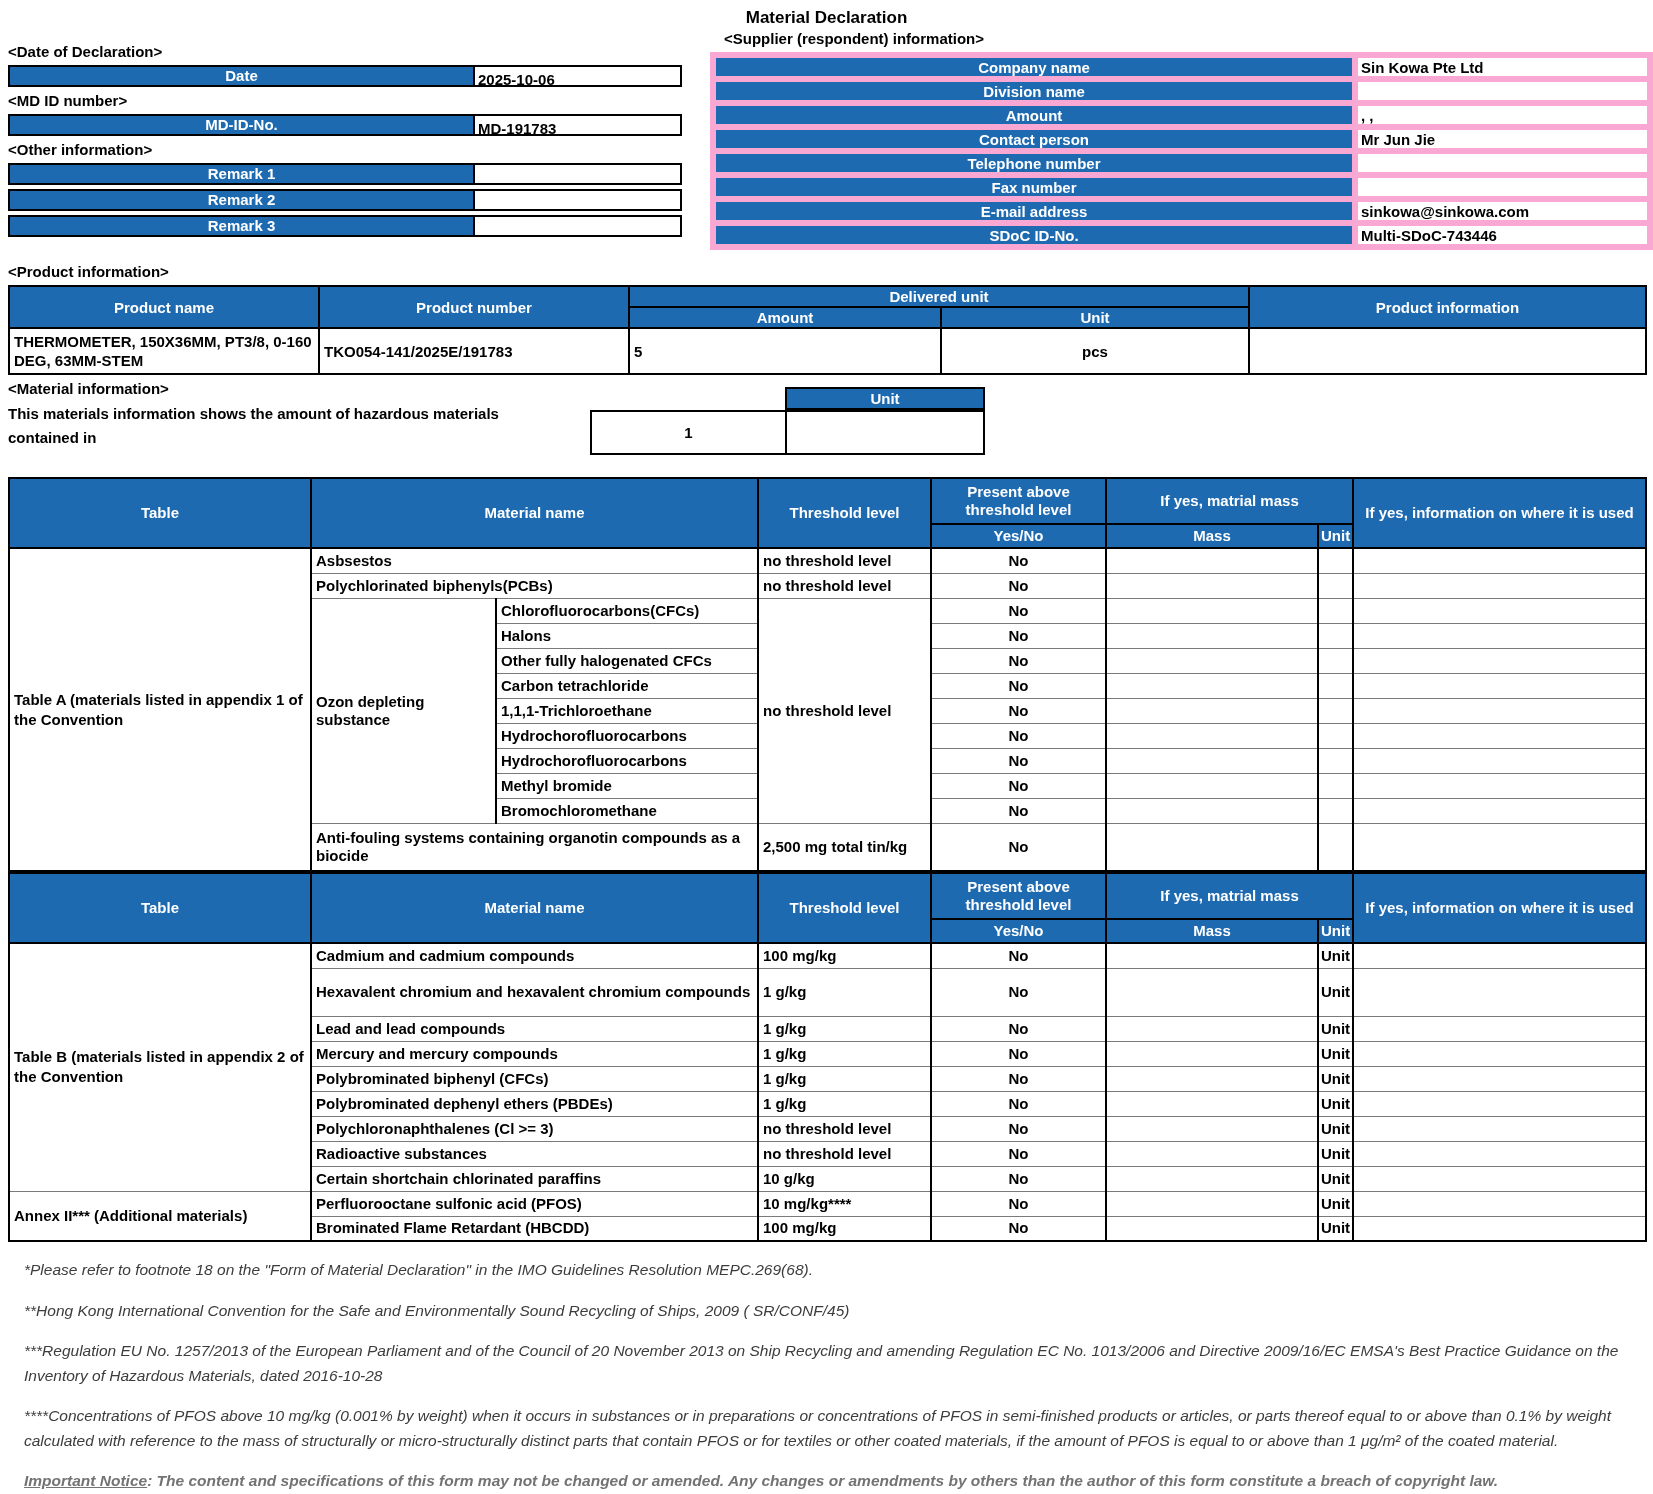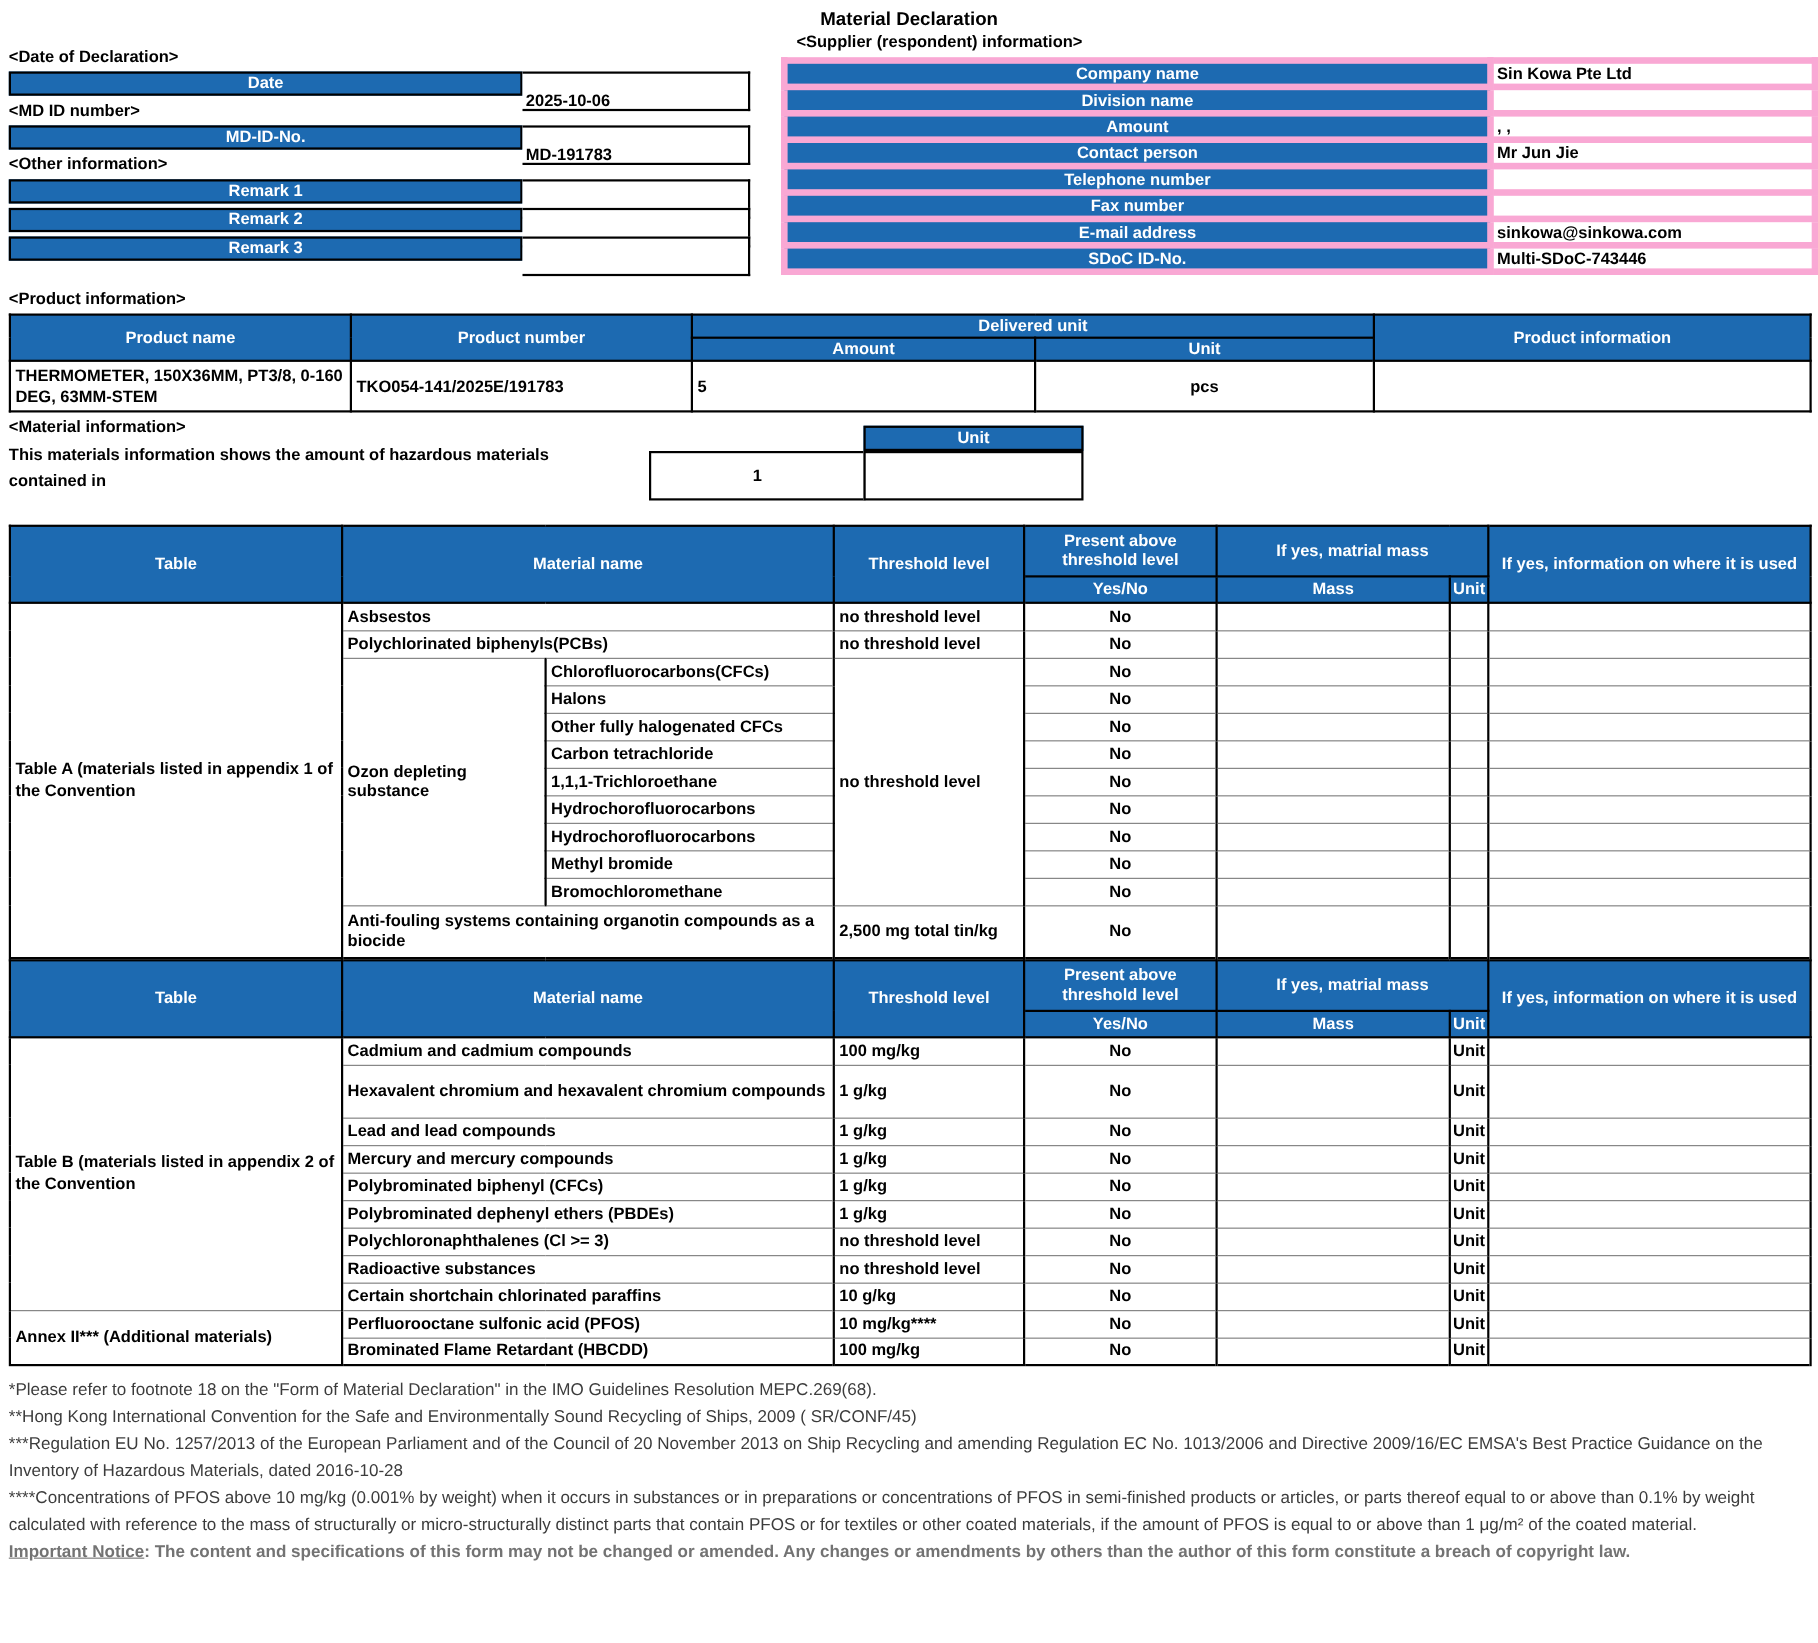--- a/index.html
+++ b/index.html
@@ -13,21 +13,21 @@
 
   
   #top { position:relative; height:258px; }
   #page-title { position:absolute; top:8px; left:0; width:100%; text-align:center;
     font-size:17px; font-weight:bold; }
   #left-block { position:absolute; left:8px; top:44px; width:674px; }
   #left-block .sec-head:first-child { margin-top:0; }
   .kv { display:flex; height:22px; }
   .kv .kv-label { width:467px; border:2px solid #000; font-size:15px; line-height:18px; }
   .kv .kv-value { flex:1; border:2px solid #000; border-left:none; background:#fff;
-    font-weight:bold; font-size:15px; line-height:18px; padding:16px 3px; }
+    font-weight:bold; font-size:15px; line-height:18px; padding:4px 3px; }
   .kv.gap { margin-bottom:4px; }
 
   #supplier-block { position:absolute; left:710px; top:31px; width:943px; }
   #supplier-block .sec-head { padding-left:14px; margin:0 0 5px 0; }
   table.grid { border-collapse:collapse; table-layout:fixed; }
   #supplier-table { width:943px; }
   #supplier-table td { border:6px solid #f9a8d4; height:24px; font-size:15px; font-weight:bold; padding:0 3px; }
   #supplier-table td.lab { width:642px; }
   #supplier-table td.val { background:#fff; text-align:left; }
 
@@ -59,21 +59,21 @@
   .mat-table td { border-left:2px solid #000; border-right:2px solid #000;
     border-top:1px solid #7a7a7a; border-bottom:1px solid #7a7a7a;
     font-size:15px; font-weight:bold; padding:0 4px; height:25px; background:#fff; line-height:18px; }
   .mat-table td.center { text-align:center; }
   .mat-table td.tall { height:48px; }
   .mat-table td.c-unit { padding:0 1px; text-align:center; }
   .mat-table td.tlabel { line-height:20px; }
 
   
   #footnotes { margin:10px 0 0 8px; width:1634px; font-size:15.5px; color:#3c3c3c; line-height:24.5px; }
-  #footnotes p { margin:0; }
+  #footnotes p { margin:16px;font-style:italic; }
   #important-notice { color:#737373; font-weight:bold; }
   #important-notice .nlabel { text-decoration:underline; }
 </style>
 </head>
 <body>
 
 <div id="top">
   <div id="page-title">Material Declaration</div>
 
   <div id="left-block">

